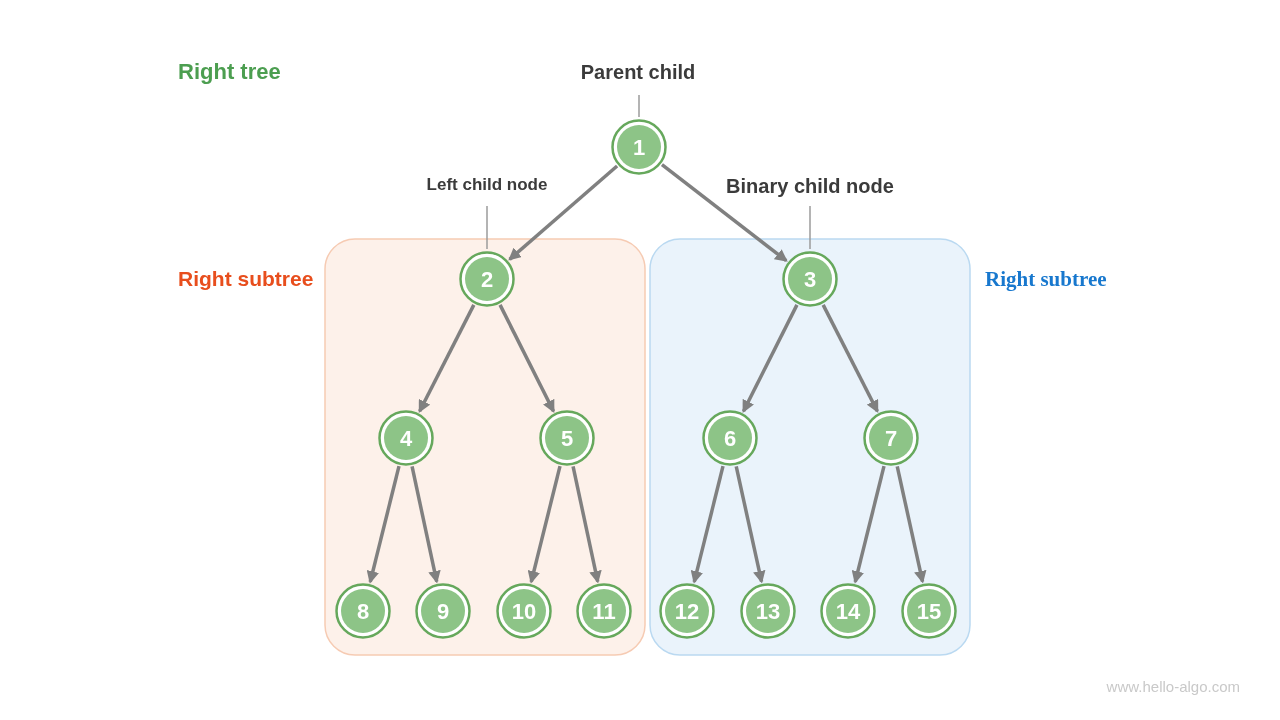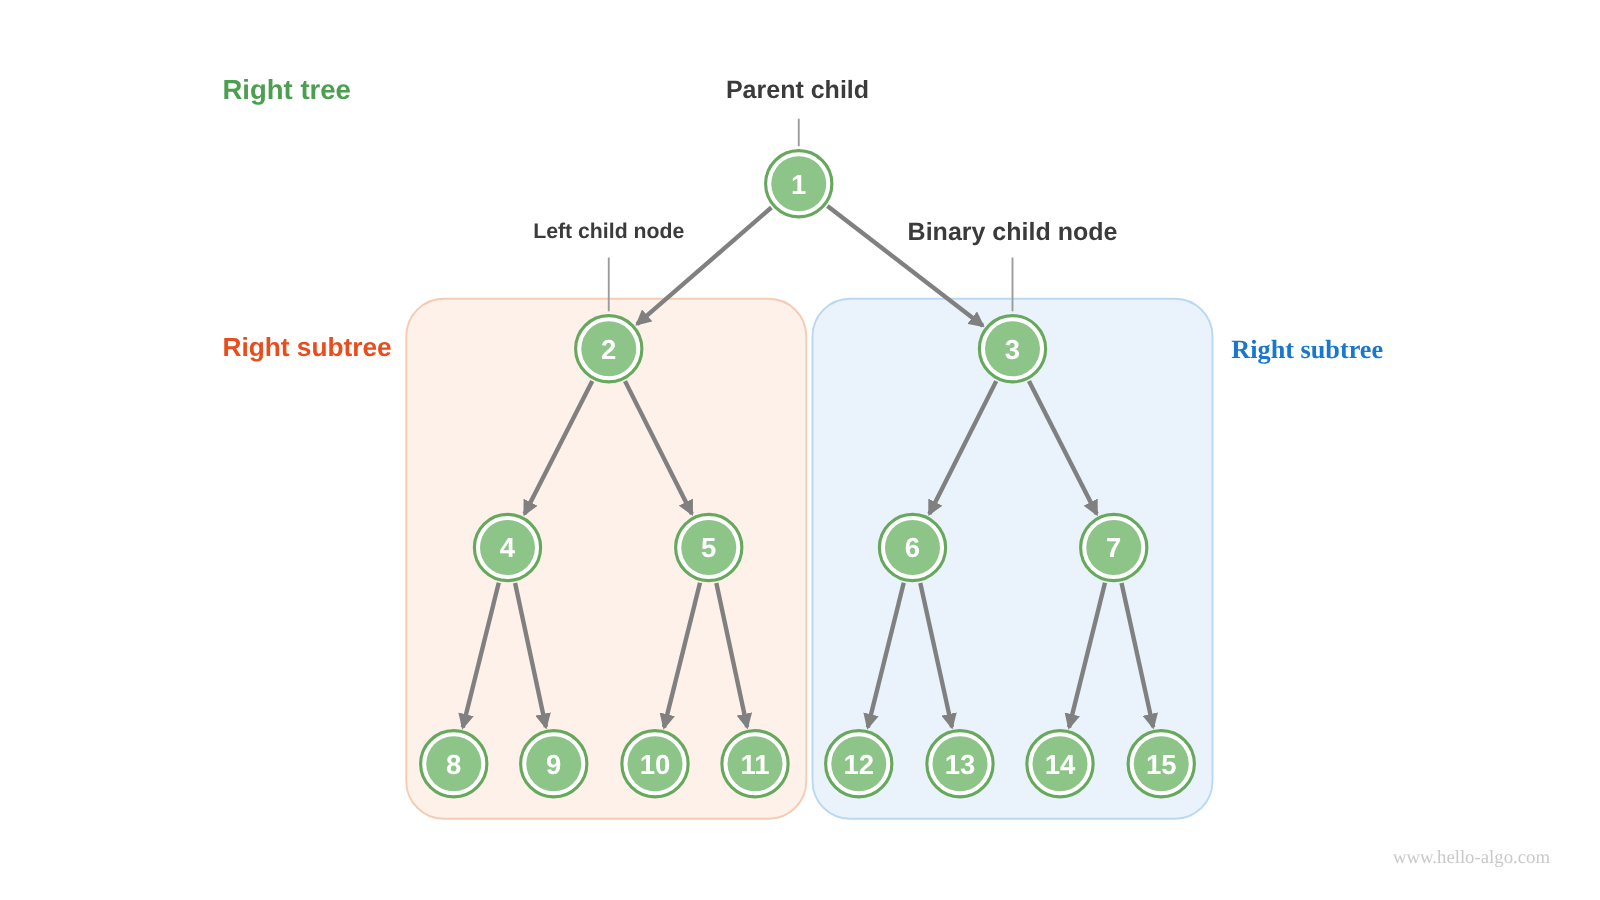--- a/index.html
+++ b/index.html
@@ -23,21 +23,21 @@
   }
   .lbl.title       { left: 178px; top: 59px;  font-size: 22px; color: var(--title_green); }
   .lbl.parent      { left: 638px; top: 61px;  font-size: 20px; transform: translateX(-50%); }
   .lbl.leftchild   { left: 487px; top: 175px; font-size: 17px; transform: translateX(-50%); }
   .lbl.rightchild  { left: 810px; top: 175px; font-size: 20px; transform: translateX(-50%); }
   .lbl.leftsub     { left: 178px; top: 267px; font-size: 21px; color: var(--left_subtree_text); }
   .lbl.rightsub    { left: 985px; top: 267px; font-size: 21px; color: var(--right_subtree_text); font-family: Liberation Serif, serif; }
   .watermark {
     position: absolute;
     right: 40px; top: 678px;
-    font-family: Liberation Serif, serif;
+    font-family: Liberation Sans, sans-serif;
     font-size: 15px;
     color: var(--watermark_gray);
     white-space: nowrap;
   }
 </style>
 </head>
 <body>
 
 <div class="canvas">
 

